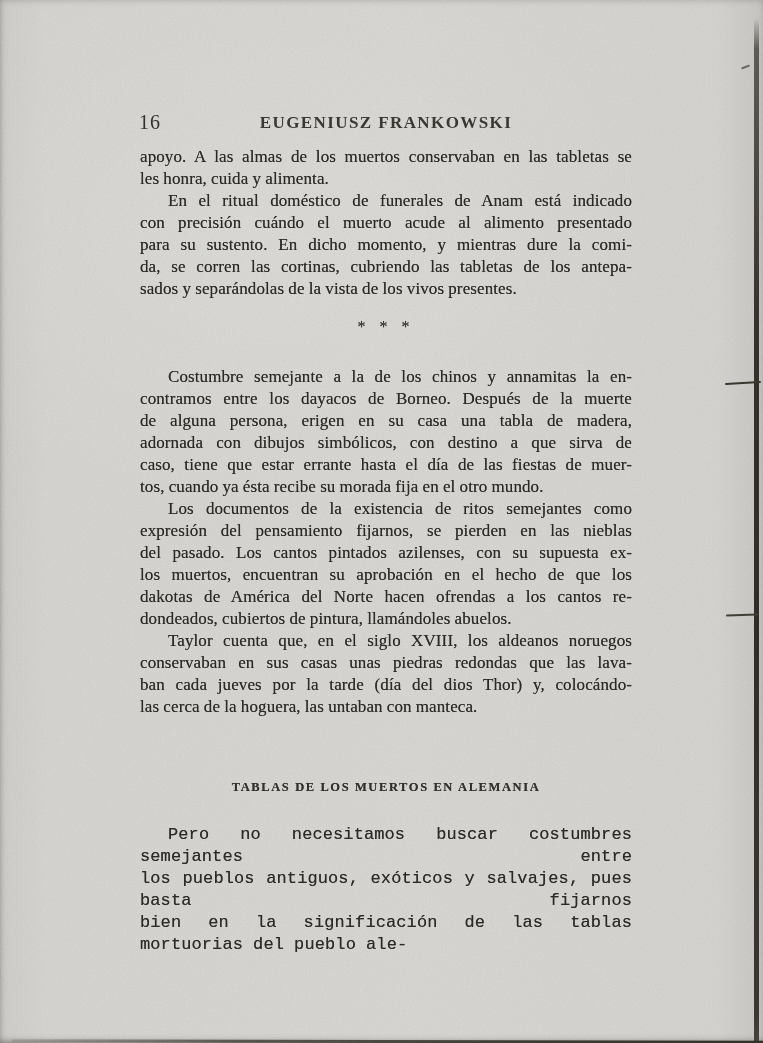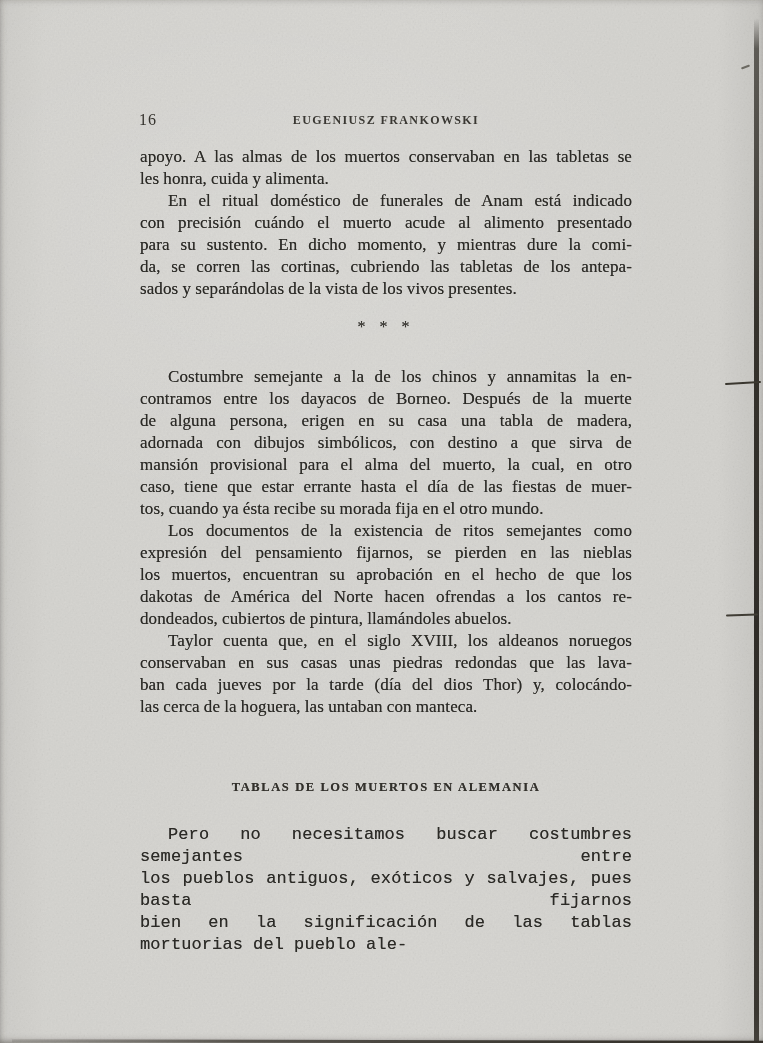--- a/index.html
+++ b/index.html
@@ -21,25 +21,25 @@
     box-shadow:
       inset 0 -5px 7px -4px rgba(55,51,45,0.55),
       inset 4px 0 9px -5px rgba(70,66,60,0.30),
       inset 0 4px 8px -6px rgba(70,66,60,0.35);
   }
   .noise { position: absolute; inset: 0; pointer-events: none; mix-blend-mode: multiply; }
 
   
   .page-number {
     position: absolute; left: 139px; top: 111px;
-    font-size: 16px; letter-spacing: 1px; color: #34322d;
+    font-size: 20px; letter-spacing: 1px; color: #34322d;
   }
   .running-head {
     position: absolute; left: 140px; top: 113px; width: 492px;
-    text-align: center; font-size: 12px; font-weight: 700;
+    text-align: center; font-size: 17px; font-weight: 700;
     letter-spacing: 1.4px; color: #3a3833;
   }
 
   
   .text-block {
     position: absolute; left: 140px; width: 492px;
     font-size: 17px; line-height: 22px;
     word-spacing: -0.2px; letter-spacing: 0.1px;
     text-shadow: 0 0 0.5px rgba(43,42,38,0.65);
   }
@@ -123,27 +123,27 @@
     </div>
 
   <div class="asterisk-separator">* * *</div>
 
   <div class="text-block block-2">
       <div class="para indent">
         <div class="line">Costumbre semejante a la de los chinos y annamitas la en-</div>
         <div class="line">contramos entre los dayacos de Borneo. Después de la muerte</div>
         <div class="line">de alguna persona, erigen en su casa una tabla de madera,</div>
         <div class="line">adornada con dibujos simbólicos, con destino a que sirva de</div>
-        <div class="line">mansión provisional para el alma del muerto, la cual, en otro</div>
         <div class="line">caso, tiene que estar errante hasta el día de las fiestas de muer-</div>
         <div class="line last">tos, cuando ya ésta recibe su morada fija en el otro mundo.</div>
       </div>
       <div class="para indent">
         <div class="line">Los documentos de la existencia de ritos semejantes como</div>
         <div class="line">expresión del pensamiento fijarnos, se pierden en las nieblas</div>
+        <div class="line">del pasado. Los cantos pintados azilenses, con su supuesta ex-</div>
         <div class="line">los muertos, encuentran su aprobación en el hecho de que los</div>
         <div class="line">dakotas de América del Norte hacen ofrendas a los cantos re-</div>
         <div class="line last">dondeados, cubiertos de pintura, llamándoles abuelos.</div>
       </div>
       <div class="para indent">
         <div class="line">Taylor cuenta que, en el siglo XVIII, los aldeanos noruegos</div>
         <div class="line">conservaban en sus casas unas piedras redondas que las lava-</div>
         <div class="line">ban cada jueves por la tarde (día del dios Thor) y, colocándo-</div>
         <div class="line last">las cerca de la hoguera, las untaban con manteca.</div>
       </div>

